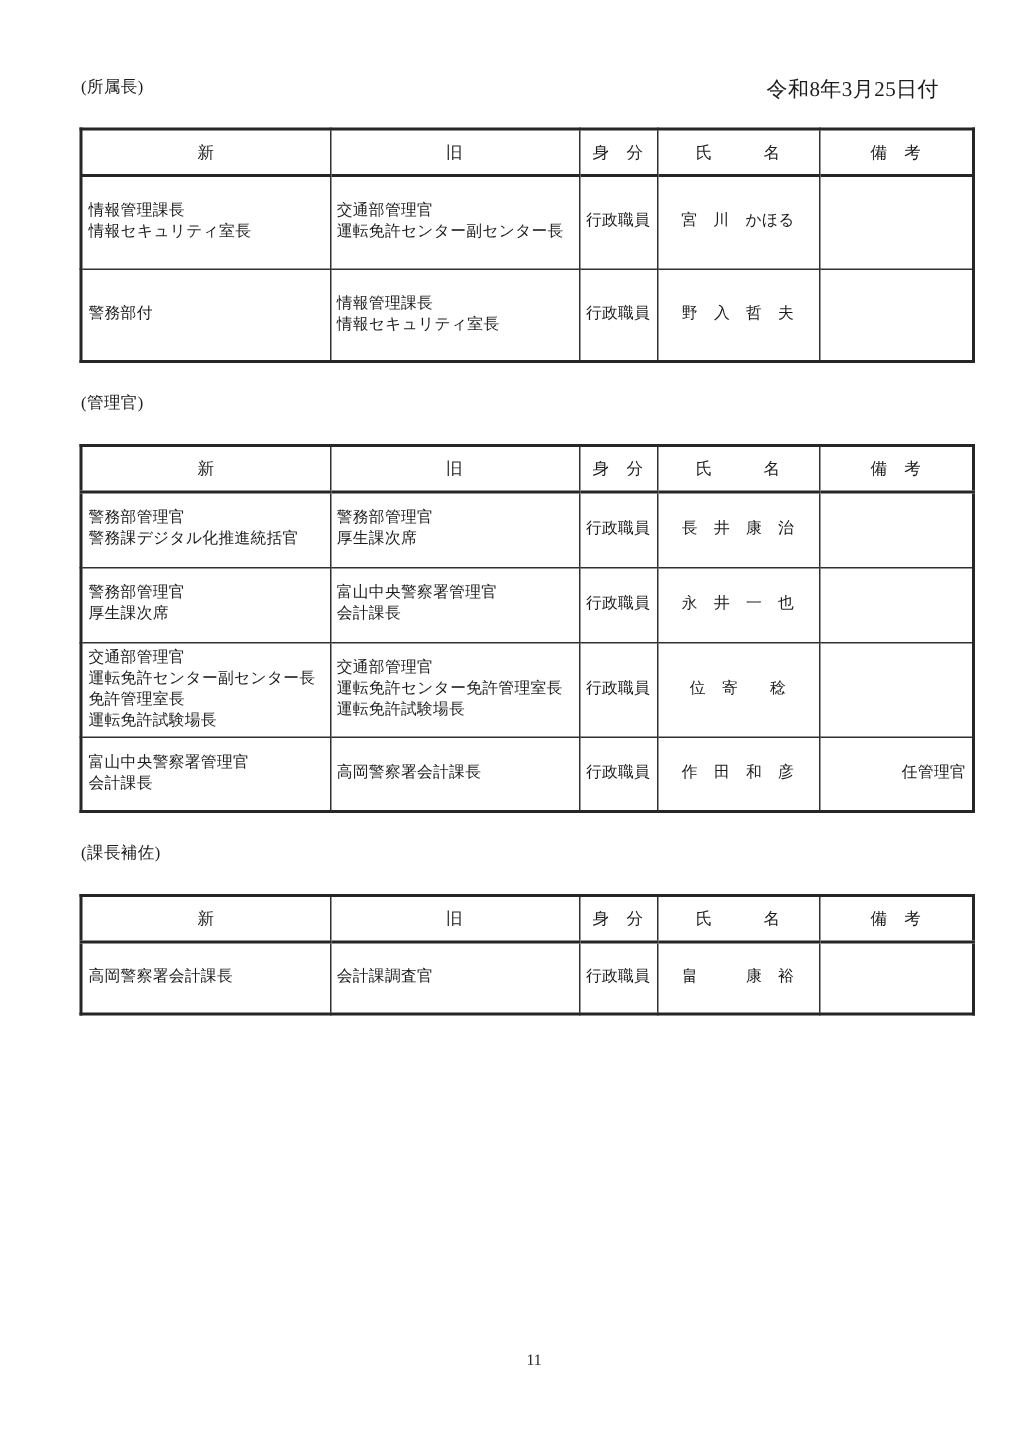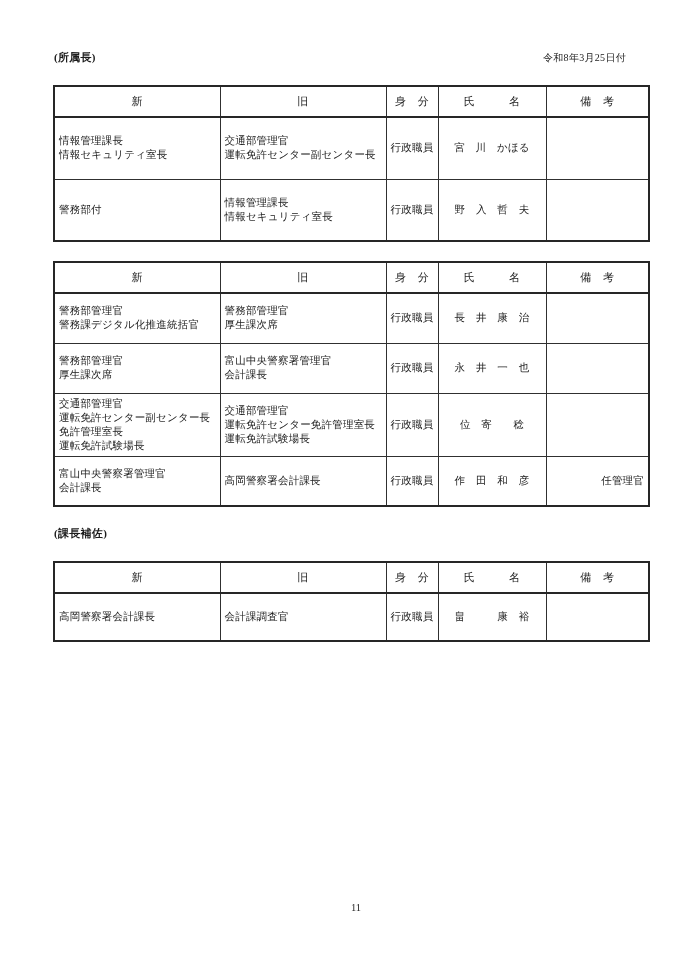--- a/index.html
+++ b/index.html
@@ -15,29 +15,28 @@
     box-sizing: border-box;
     padding: 50px 52px 0 53px;
     font-family: "Liberation Serif", "DejaVu Serif", serif;
     color: #1c1c1c;
     overflow: hidden;
   }
   .date {
     position: absolute;
     top: 51px;
     right: 54px;
-    font-size: 10px;
+    font-size: 14px;
     letter-spacing: 0.3px;
     white-space: nowrap;
   }
   .section-title {
     font-size: 11px;
     margin: 0 0 20px 1px;
     letter-spacing: 0.3px;
-    font-weight: bold;
   }
   section.transfer-section { margin-top: 19px; }
   section.transfer-section:first-child { margin-top: 0; }
 
   table.transfer-table {
     border-collapse: collapse;
     table-layout: fixed;
     width: 575px;
     border: 2px solid #262626;
     background: #ffffff;
@@ -122,20 +121,21 @@
     <td class="cell-old">情報管理課長<br>情報セキュリティ室長</td>
     <td class="cell-status">行政職員</td>
     <td class="cell-name">野　入　哲　夫</td>
     <td class="cell-note"></td>
   </tr>
 </tbody>
     </table>
   </section>
 
   <section class="transfer-section">
+    <div class="section-title">(管理官)</div>
     <table class="transfer-table">
       <thead>
         <tr>
           <th class="col-new">新</th>
           <th class="col-old">旧</th>
           <th class="col-status">身　分</th>
           <th class="col-name">氏　　　名</th>
           <th class="col-note">備　考</th>
         </tr>
       </thead>

